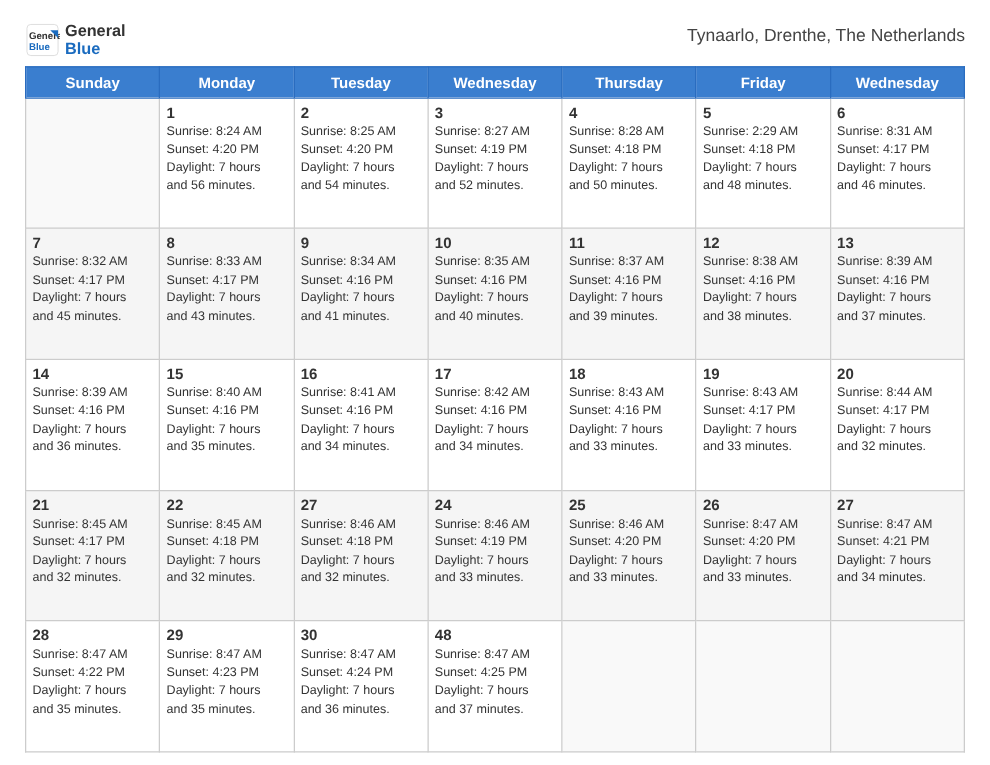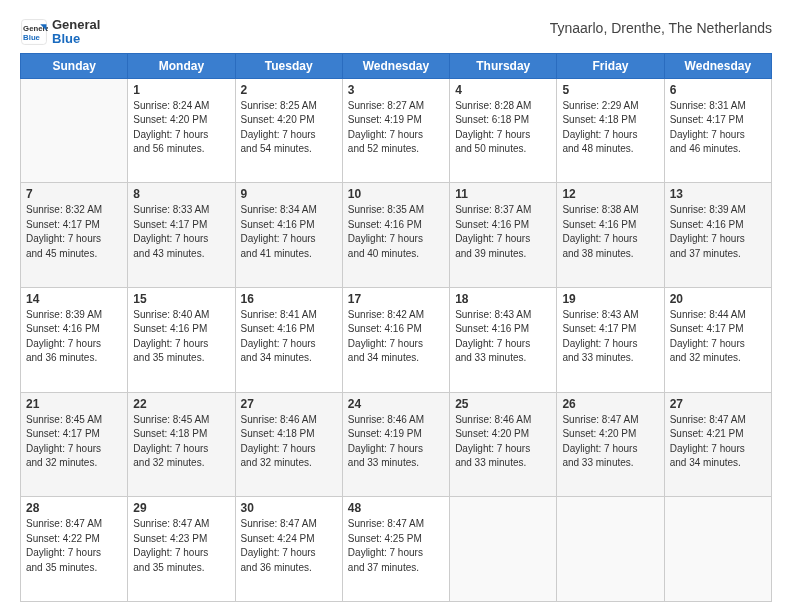--- a/index.html
+++ b/index.html
@@ -134,21 +134,21 @@
 and 56 minutes.</span></td>
           <td><span class="day-num">2</span><span class="day-info" style="white-space: pre-line;">Sunrise: 8:25 AM
 Sunset: 4:20 PM
 Daylight: 7 hours
 and 54 minutes.</span></td>
           <td><span class="day-num">3</span><span class="day-info" style="white-space: pre-line;">Sunrise: 8:27 AM
 Sunset: 4:19 PM
 Daylight: 7 hours
 and 52 minutes.</span></td>
           <td><span class="day-num">4</span><span class="day-info" style="white-space: pre-line;">Sunrise: 8:28 AM
-Sunset: 6:18 PM
+Sunset: 4:18 PM
 Daylight: 7 hours
 and 50 minutes.</span></td>
           <td><span class="day-num">5</span><span class="day-info" style="white-space: pre-line;">Sunrise: 2:29 AM
 Sunset: 4:18 PM
 Daylight: 7 hours
 and 48 minutes.</span></td>
           <td><span class="day-num">6</span><span class="day-info" style="white-space: pre-line;">Sunrise: 8:31 AM
 Sunset: 4:17 PM
 Daylight: 7 hours
 and 46 minutes.</span></td>

